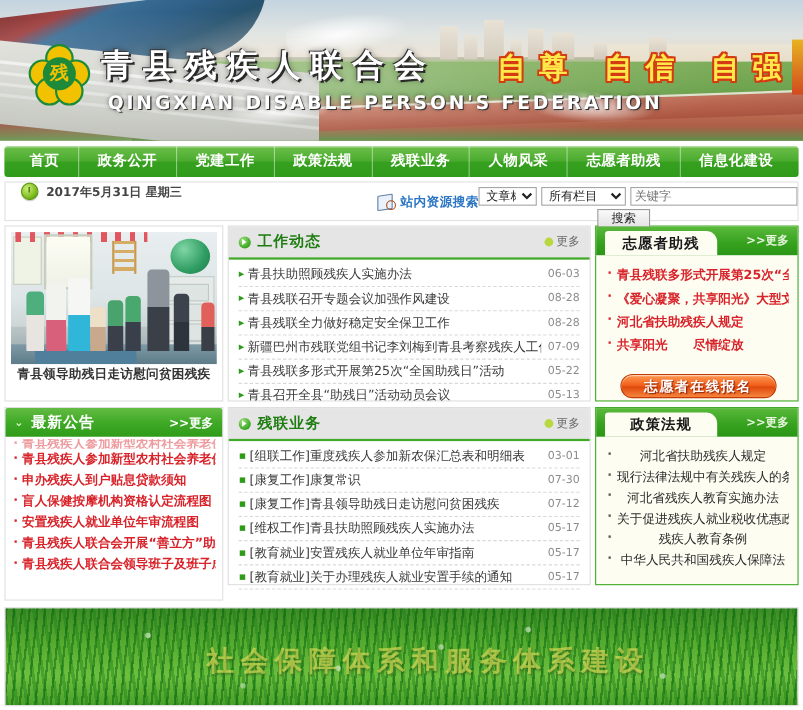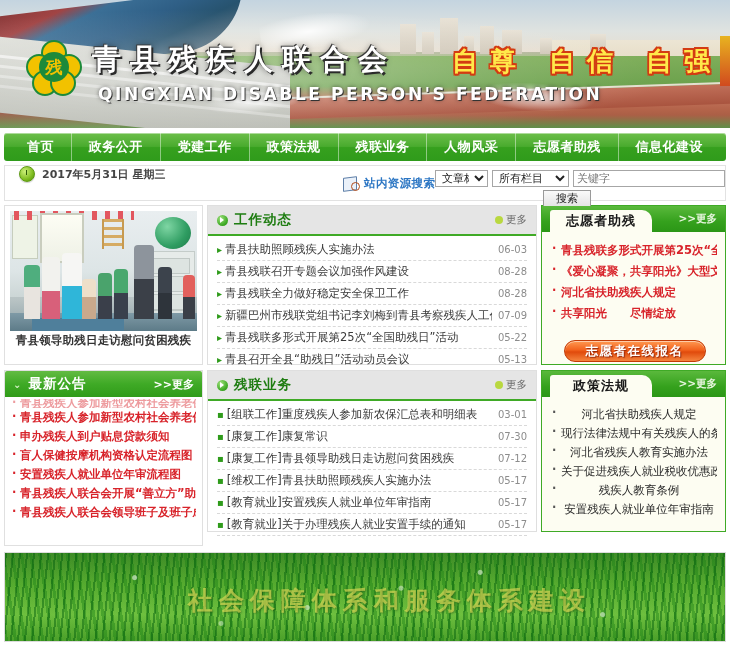--- a/index.html
+++ b/index.html
@@ -504,21 +504,21 @@
           <div class="rp-tab">政策法规</div>
           <a href="#" class="rp-more">&gt;&gt;更多</a>
         </div>
         <div class="rp-body">
           <ul>
             <li>河北省扶助残疾人规定</li>
             <li>现行法律法规中有关残疾人的条款</li>
             <li>河北省残疾人教育实施办法</li>
             <li>关于促进残疾人就业税收优惠政策</li>
             <li>残疾人教育条例</li>
-            <li>安置残疾人就业单位年审指南</li>
+            <li>中华人民共和国残疾人保障法</li>
           </ul>
         </div>
       </div>
     </div>
   </div>
 
   <div class="footer">
     <div class="ft-dew"></div>
     <div class="ft-text">社会保障体系和服务体系建设</div>
   </div>

